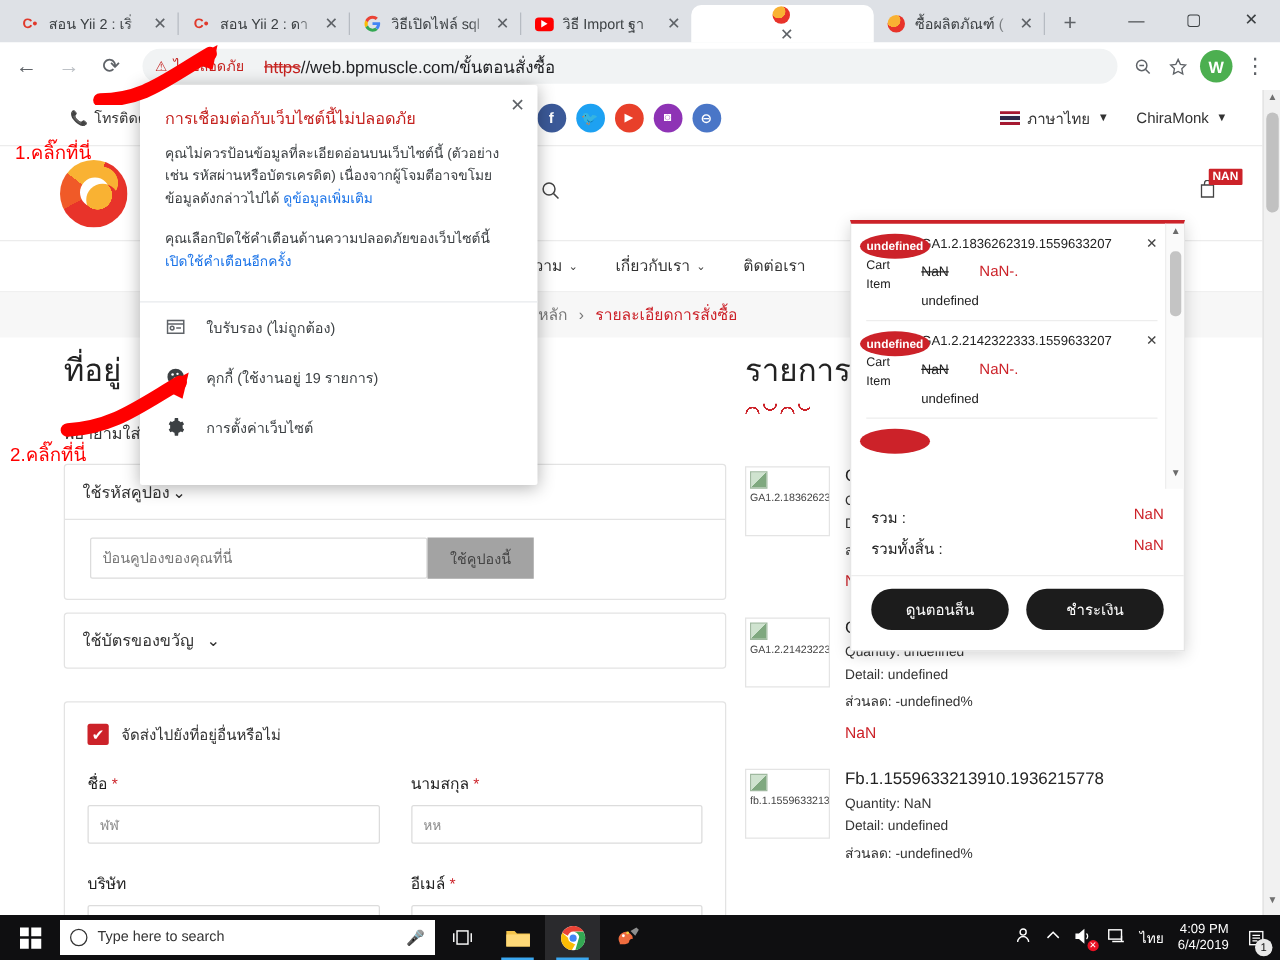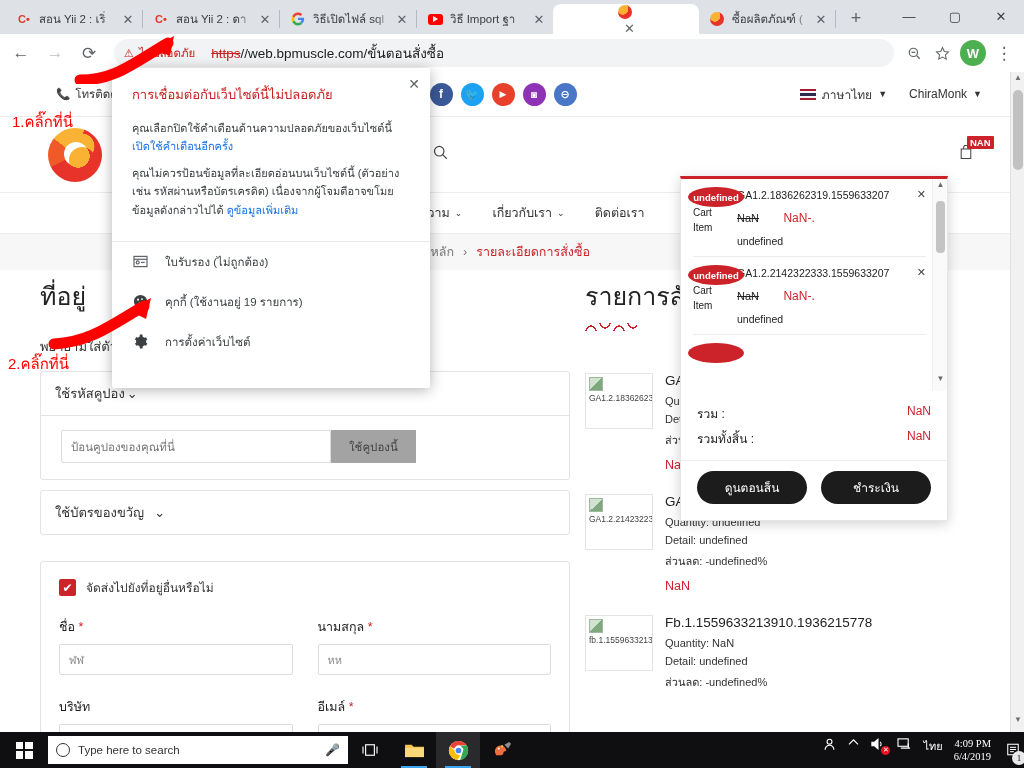--- a/index.html
+++ b/index.html
@@ -164,21 +164,21 @@
   
   .crumb-band {
     position: absolute; top: 162px; left: 0; width: 1010px; height: 36px;
     background: #f7f7f7; display: flex; align-items: center;
     font-size: 12.5px; color: #777;
   }
   .crumb-band .crumbs { margin-left: 415px; display:flex; align-items:center; gap:9px; }
   .crumb-band .crumb-cur { color: #cc2229; }
 
   
-  .page-body { position: absolute; top: 198px; left: 0; width: 972px; height: 462px; }
+  .page-body { position: absolute; top: 198px; left: 11px; width: 972px; height: 462px; }
   .col-left { position: absolute; left: 40px; top: 0; width: 530px; }
   .col-right { position: absolute; left: 585px; top: 0; width: 390px; }
 
   .sec-title { font-size: 25px; color: #222; margin-top: 6px; }
   .sec-title-underline {
     margin-top: 7px; width: 52px; height: 8px;
     background:
       radial-gradient(circle at 6px 8px, transparent 4.2px, #cc2229 4.3px, #cc2229 5.6px, transparent 5.7px),
       radial-gradient(circle at 20px 0px, transparent 4.2px, #cc2229 4.3px, #cc2229 5.6px, transparent 5.7px),
       radial-gradient(circle at 34px 8px, transparent 4.2px, #cc2229 4.3px, #cc2229 5.6px, transparent 5.7px),
@@ -303,21 +303,21 @@
   .win-logo i { background: #fff; display: block; }
   .tb-search {
     width: 300px; height: 28px; background: #fff; display: flex; align-items: center;
     padding: 0 8px; gap: 8px; font-size: 11.5px; color: #333;
   }
   .tb-circle { width: 14px; height: 14px; border: 1.6px solid #333; border-radius: 50%; flex: 0 0 14px; }
   .tb-mic { margin-left: auto; font-size: 12px; color: #333; }
   .tb-app { width: 44px; height: 36px; display: flex; align-items: center; justify-content: center; position: relative; font-size: 15px; }
   .tb-app.active { background: #2a2a2d; }
   .tb-app .uline { position: absolute; bottom: 0; left: 9px; width: 26px; height: 2.5px; background: #3ba7f0; }
-  .tray { margin-left: auto; display: flex; align-items: flex-start; gap: 11px; color: #fff; font-size: 11px; font-family: Liberation Serif, serif; }
+  .tray { margin-left: auto; display: flex; align-items: center; gap: 11px; padding-right: 8px; color: #fff; font-size: 11px; }
   .tray-clock { text-align: right; line-height: 1.25; font-size: 10.5px; }
   .tray-notif { width: 22px; height: 26px; display:flex; align-items:center; justify-content:center; position: relative; }
   .tray-notif .cnt {
     position: absolute; right: -2px; bottom: -2px; width: 14px; height: 14px; border-radius: 50%;
     background: #e8e8e8; color: #111; font-size: 9px; display: flex; align-items: center; justify-content: center;
   }
 </style>
 </head>
 <body>
 
@@ -642,27 +642,27 @@
     </div>
     <div class="cart-actions">
       <button class="cart-btn">ดูนตอนส็น</button>
       <button class="cart-btn">ชำระเงิน</button>
     </div>
   </div>
 
   <div class="sec-bubble">
     <div class="sb-close">✕</div>
     <div class="sb-title">การเชื่อมต่อกับเว็บไซต์นี้ไม่ปลอดภัย</div>
+    <div class="sb-para">
+      <span>คุณไม่ควรป้อนข้อมูลที่ละเอียดอ่อนบนเว็บไซต์นี้ (ตัวอย่างเช่น รหัสผ่านหรือบัตรเครดิต) เนื่องจากผู้โจมตีอาจขโมยข้อมูลดังกล่าวไปได้</span>
+      <span class="sb-link">ดูข้อมูลเพิ่มเติม</span>
+    </div>
     <div class="sb-para" style="padding-top:14px;">
       <span>คุณเลือกปิดใช้คำเตือนด้านความปลอดภัยของเว็บไซต์นี้</span>
       <span class="sb-link">เปิดใช้คำเตือนอีกครั้ง</span>
-    </div>
-    <div class="sb-para">
-      <span>คุณไม่ควรป้อนข้อมูลที่ละเอียดอ่อนบนเว็บไซต์นี้ (ตัวอย่างเช่น รหัสผ่านหรือบัตรเครดิต) เนื่องจากผู้โจมตีอาจขโมยข้อมูลดังกล่าวไปได้</span>
-      <span class="sb-link">ดูข้อมูลเพิ่มเติม</span>
     </div>
     <div class="sb-div" style="margin-top:22px;"></div>
     <div class="sb-item">
       <span class="sb-ico">
         <svg width="15" height="13" viewBox="0 0 16 14" fill="none" stroke="#5f6368" stroke-width="1.3">
             <rect x="1" y="1.5" width="14" height="11"></rect>
             <line x1="1" y1="4.6" x2="15" y2="4.6"></line>
             <circle cx="5" cy="8" r="1.6"></circle>
             <line x1="8.5" y1="8" x2="12.6" y2="8"></line>
           </svg>

